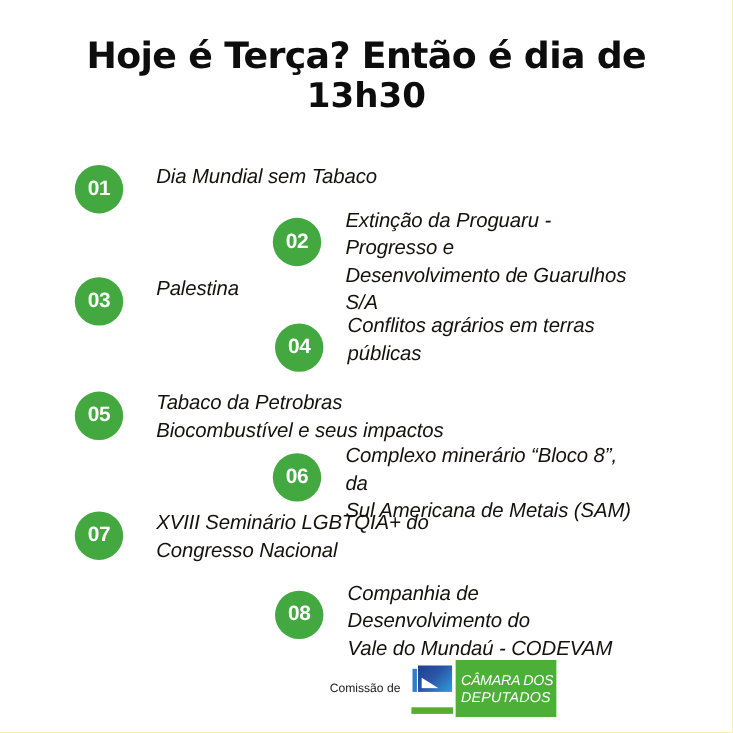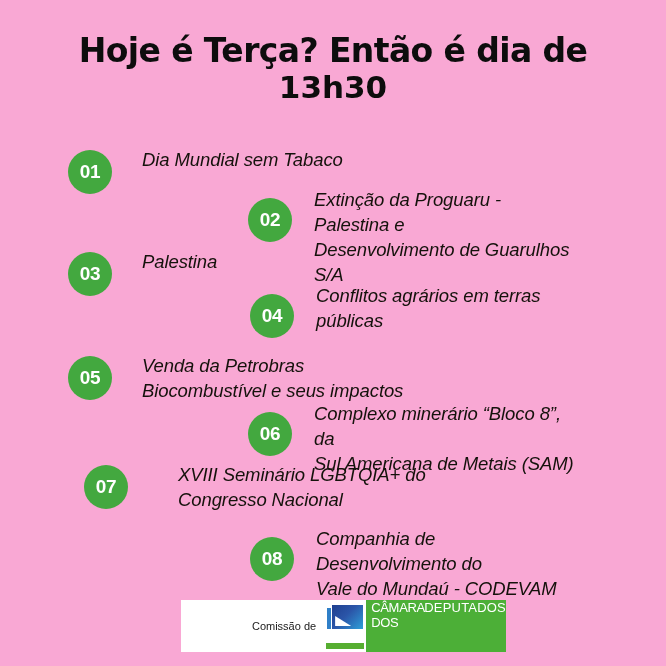--- a/index.html
+++ b/index.html
@@ -14,21 +14,21 @@
   body {
     background: #F9D83A;
     font-family: "Liberation Sans", sans-serif;
     position: relative;
   }
 
   #poster {
     position: relative;
     width: 666px;
     height: 666px;
-    background: #f9a8d4;
+    background: #ffffff;
   }
 
   
   .title-block {
     position: absolute;
     top: 32px;
     left: 0;
     width: 666px;
     text-align: center;
     padding: 0 40px;
@@ -95,21 +95,21 @@
   .item.right .badge { margin-top: 8px; }
   .item.right.single .badge { margin-top: 8px; }
 
   
   #item-01 { left: 68px;  top: 2px;   }
   #item-02 { left: 248px; top: 42px;  }
   #item-03 { left: 68px;  top: 104px; }
   #item-04 { left: 250px; top: 138px; }
   #item-05 { left: 68px;  top: 192px; margin-top: 16px; }
   #item-06 { left: 248px; top: 256px; }
-  #item-07 { left: 84px;  top: 317px; gap: 20px; }
+  #item-07 { left: 68px;  top: 317px; }
   #item-08 { left: 250px; top: 381px; }
 
   
   .footer {
     position: absolute;
     left: 181px;
     top: 600px;
     width: 325px;
     height: 52px;
     background: #ffffff;
@@ -187,23 +187,24 @@
     width: 38px;
     height: 6px;
     background: #56AE31;
   }
 
   .logo-word {
     flex: 0 0 92px;
     background: #4CAF37;
     color: #ffffff;
     display: flex;
-    flex-direction: row;
+    flex-direction: column;
     justify-content: center;
     padding-left: 5px;
+    font-style: italic;
   }
 
   .logo-word .w1, .logo-word .w2 {
     font-family: "Liberation Sans", sans-serif;
     font-size: 13px;
     line-height: 15px;
     letter-spacing: -0.3px;
   }
   .logo-word .w2 { letter-spacing: 0.2px; }
 </style>
@@ -219,37 +220,37 @@
 
   <div class="agenda">
 
     <div class="item left" id="item-01">
       <div class="badge">01</div>
       <div class="item-text">Dia Mundial sem Tabaco</div>
     </div>
 
     <div class="item right" id="item-02">
       <div class="badge">02</div>
-      <div class="item-text">Extinção da Proguaru - Palestina e
+      <div class="item-text">Extinção da Proguaru - Progresso e
 Desenvolvimento de Guarulhos S/A</div>
     </div>
 
     <div class="item left" id="item-03">
       <div class="badge">03</div>
       <div class="item-text">Palestina</div>
     </div>
 
     <div class="item right single" id="item-04">
       <div class="badge">04</div>
       <div class="item-text">Conflitos agrários em terras públicas</div>
     </div>
 
     <div class="item left" id="item-05">
       <div class="badge">05</div>
-      <div class="item-text">Venda da Petrobras
+      <div class="item-text">Tabaco da Petrobras
 Biocombustível e seus impactos</div>
     </div>
 
     <div class="item right" id="item-06">
       <div class="badge">06</div>
       <div class="item-text">Complexo minerário “Bloco 8”, da
 Sul Americana de Metais (SAM)</div>
     </div>
 
     <div class="item left" id="item-07">

